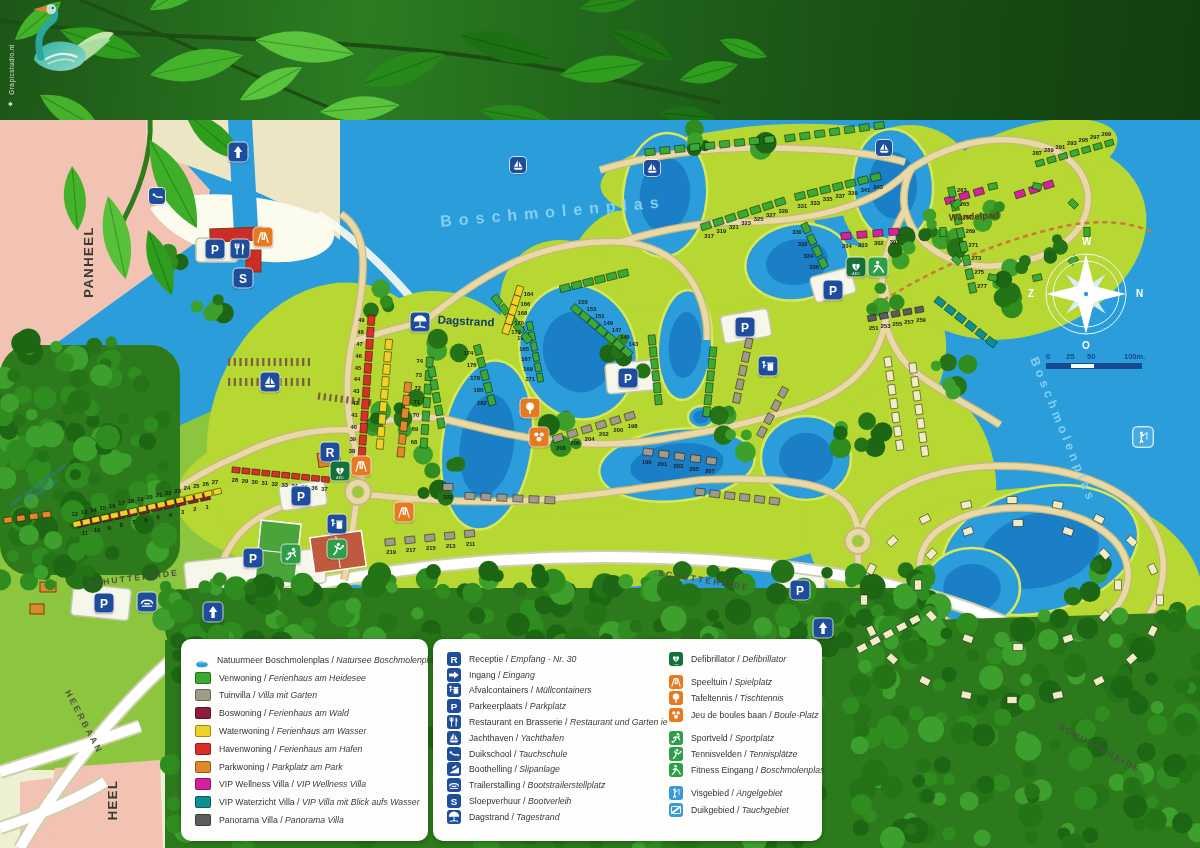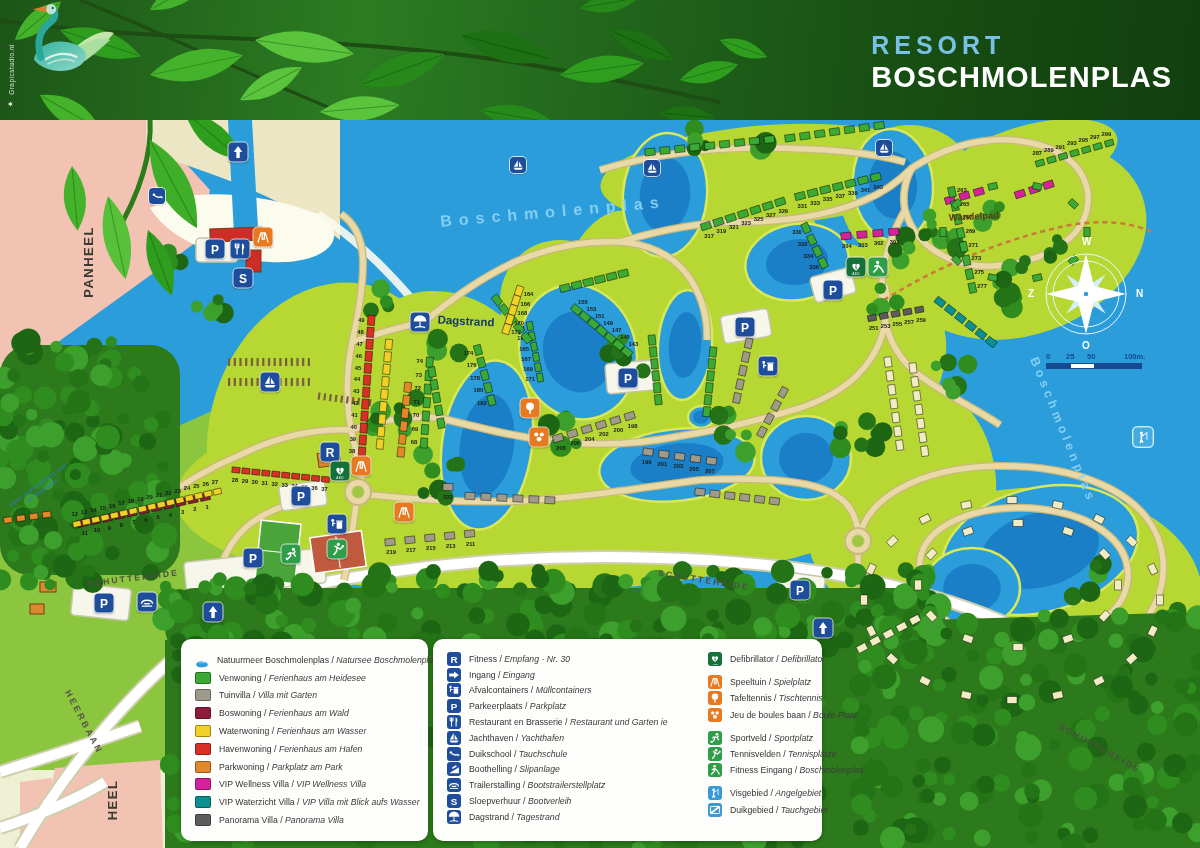--- a/index.html
+++ b/index.html
@@ -44,21 +44,21 @@
   
   .legend{position:absolute;background:#fdfdfb;border-radius:10px;z-index:7;
     box-shadow:0 1px 4px rgba(0,0,0,.3);padding:12px 14px;box-sizing:border-box;}
   #legend-housing{left:181px;top:639px;width:247px;height:202px;}
   #legend-right{left:433px;top:639px;width:389px;height:202px;display:flex;gap:10px;}
   #legend-fac{width:212px;}
   #legend-act{width:147px;}
   .lg-row{display:flex;align-items:center;}
   #legend-housing .lg-row{height:17.8px;}
   #legend-fac .lg-row{height:15.8px;}
-  #legend-act .lg-row{height:16.2px;margin-left:39px;}
+  #legend-act .lg-row{height:16.2px;}
   .lg-row.gap{margin-top:7px;}
   .lg-sw{width:14px;height:10px;border-radius:2px;margin-right:8px;flex:0 0 auto;border:1px solid rgba(0,0,0,.35);}
   .lg-sw.lake{border:none;}
   .lg-ic{width:14px;height:14px;border-radius:3px;margin-right:8px;flex:0 0 auto;display:flex;}
   .lg-ic svg{width:100%;height:100%;}
   .lg-tx{font-size:8.7px;color:#333;white-space:nowrap;}
   .lg-tx .de{font-style:italic;color:#3c3c3c;}
 </style>
 </head>
 <body>
@@ -1669,21 +1669,21 @@
       </div>
     </div>
   <div class="legend" id="legend-right">
     <div id="legend-fac">
         <div class="lg-row">
           <span class="lg-ic" style="background: rgb(29, 77, 155);">
             <svg viewBox="0 0 20 20">
               <text x="10" y="15.5" font-size="14" font-weight="bold" text-anchor="middle" fill="#fff" font-family="Liberation Sans, sans-serif">R</text>
             </svg>
           </span>
-          <span class="lg-tx"><span class="nl">Fitness</span><span> / </span><span class="de">Empfang - Nr. 30</span></span>
+          <span class="lg-tx"><span class="nl">Receptie</span><span> / </span><span class="de">Empfang - Nr. 30</span></span>
         </div>
         <div class="lg-row">
           <span class="lg-ic" style="background: rgb(29, 77, 155);">
             <svg viewBox="0 0 20 20">
               <path fill="#fff" d="M17,10 L10,15 L10,12 L3,12 L3,8 L10,8 L10,5 Z"></path>
             </svg>
           </span>
           <span class="lg-tx"><span class="nl">Ingang</span><span> / </span><span class="de">Eingang</span></span>
         </div>
         <div class="lg-row">
@@ -1940,19 +1940,15 @@
       <path d="M66,40 C80,28 92,26 98,29 C92,36 84,45 72,53 Z" fill="#cfe9b4" opacity="0.95"></path>
       <path d="M62,44 C76,34 88,32 95,35 C88,41 80,49 70,55 Z" fill="#a8dca0" opacity="0.9"></path>
       <path d="M28,52 C30,40 44,34 58,37 C72,40 78,48 70,56 C58,66 36,63 28,52 Z" fill="url(#swangrad)"></path>
       <path d="M34,50 C30,36 34,26 42,20 C47,16 48,11 44,7" stroke="#2aa79b" stroke-width="6" fill="none" stroke-linecap="round"></path>
       <circle cx="43" cy="8" r="4.5" fill="#bfe3d2"></circle>
       <path d="M39,5 L27,8 L39,11 Z" fill="#d9822b"></path>
       <circle cx="44.5" cy="7" r="0.9" fill="#223"></circle>
       <path d="M38,52 C48,46 58,46 66,50" stroke="#dff2e6" stroke-width="2" fill="none"></path>
       <path d="M40,56 C50,51 58,51 64,54" stroke="#bfe3d2" stroke-width="1.5" fill="none"></path>
     </svg>
-    <div id="logo">
-      <div id="logo-resort">RESORT</div>
-      <div id="logo-name">BOSCHMOLENPLAS</div>
-    </div>
   </div>
 
 </div>
 
 </body></html>

